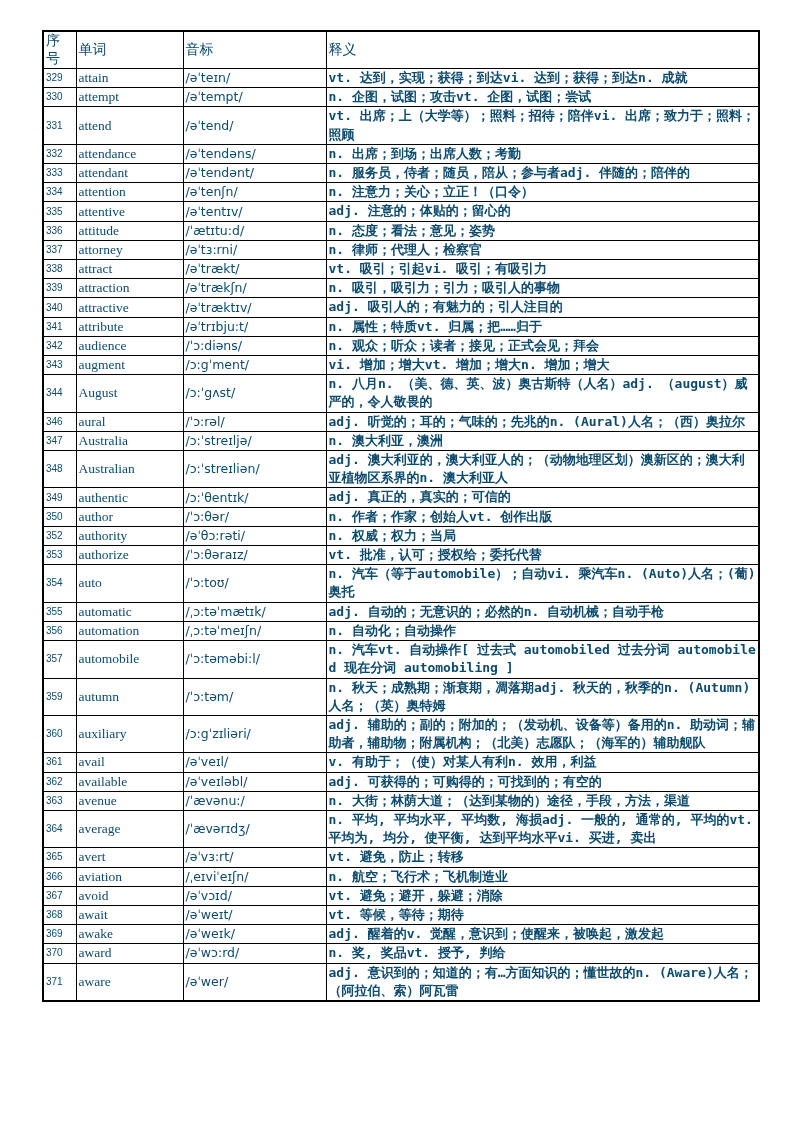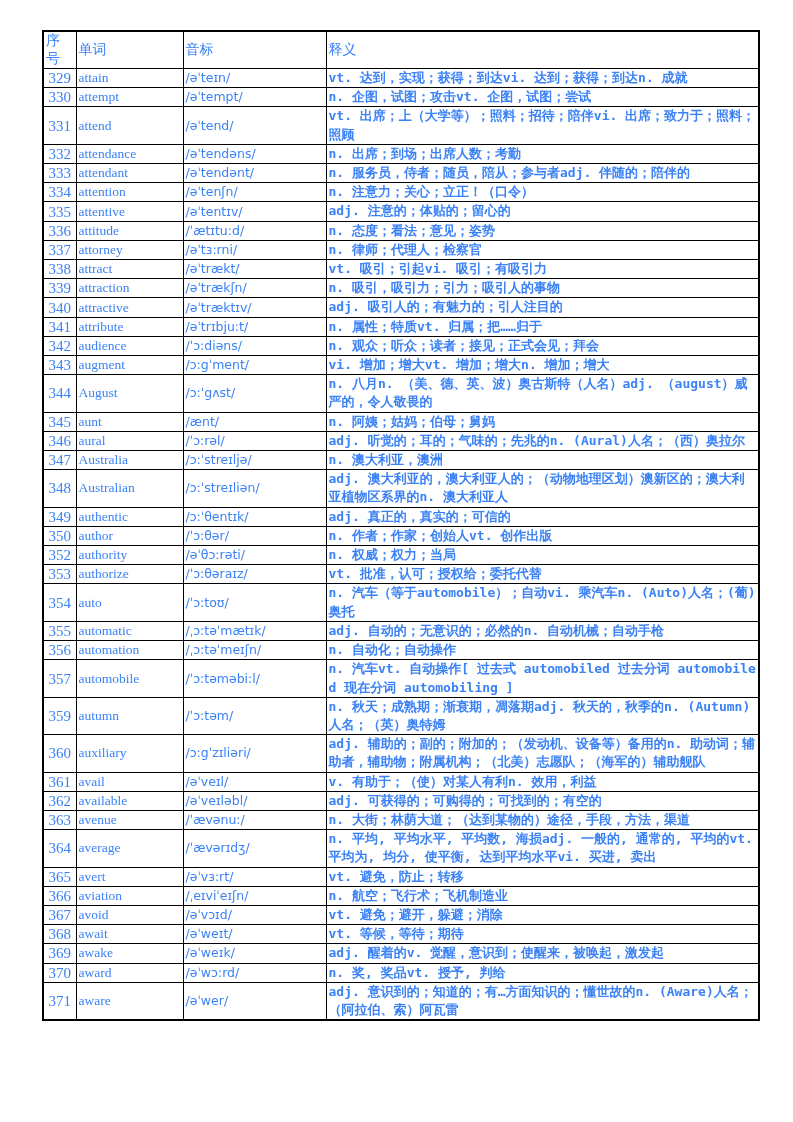--- a/index.html
+++ b/index.html
@@ -15,41 +15,41 @@
     overflow: hidden;
   }
   table.vocab {
     position: absolute;
     left: 42px;
     top: 30px;
     width: 716px;
     border-collapse: collapse;
     table-layout: fixed;
     border: 2px solid #000;
-    color: #3b82f6;
+    color: #0c4a6e;
   }
   table.vocab th,
   table.vocab td {
     border: 1px solid #000;
     padding: 0 2px;
     vertical-align: middle;
     overflow: hidden;
   }
   th.h {
     font-family: "Liberation Serif", serif;
     font-size: 14px;
     font-weight: normal;
     text-align: left;
     height: 19px;
     line-height: 18px;
   }
   td.c-no {
-    font-family: Liberation Serif, serif;
-    font-size: 15px;
-    text-align: center;
+    font-family: Liberation Sans, sans-serif;
+    font-size: 10px;
+    text-align: left;
     padding-right: 3px;
     line-height: 18px;
   }
   td.c-word {
     font-family: Liberation Serif, serif;
     font-size: 13.5px;
     line-height: 18px;
     white-space: nowrap;
   }
   td.c-phon {
@@ -196,26 +196,20 @@
     <td class="c-def">vi. 增加；增大vt. 增加；增大n. 增加；增大</td>
   </tr>
 
   <tr>
     <td class="c-no">344</td>
     <td class="c-word">August</td>
     <td class="c-phon">/ɔ:ˈgʌst/</td>
     <td class="c-def">n. 八月n. （美、德、英、波）奥古斯特（人名）adj. （august）威严的，令人敬畏的</td>
   </tr>
 
-  <tr>
-    <td class="c-no">345</td>
-    <td class="c-word">aunt</td>
-    <td class="c-phon">/ænt/</td>
-    <td class="c-def">n. 阿姨；姑妈；伯母；舅妈</td>
-  </tr>
 
   <tr>
     <td class="c-no">346</td>
     <td class="c-word">aural</td>
     <td class="c-phon">/ˈɔ:rəl/</td>
     <td class="c-def">adj. 听觉的；耳的；气味的；先兆的n. (Aural)人名；（西）奥拉尔</td>
   </tr>
 
   <tr>
     <td class="c-no">347</td>

